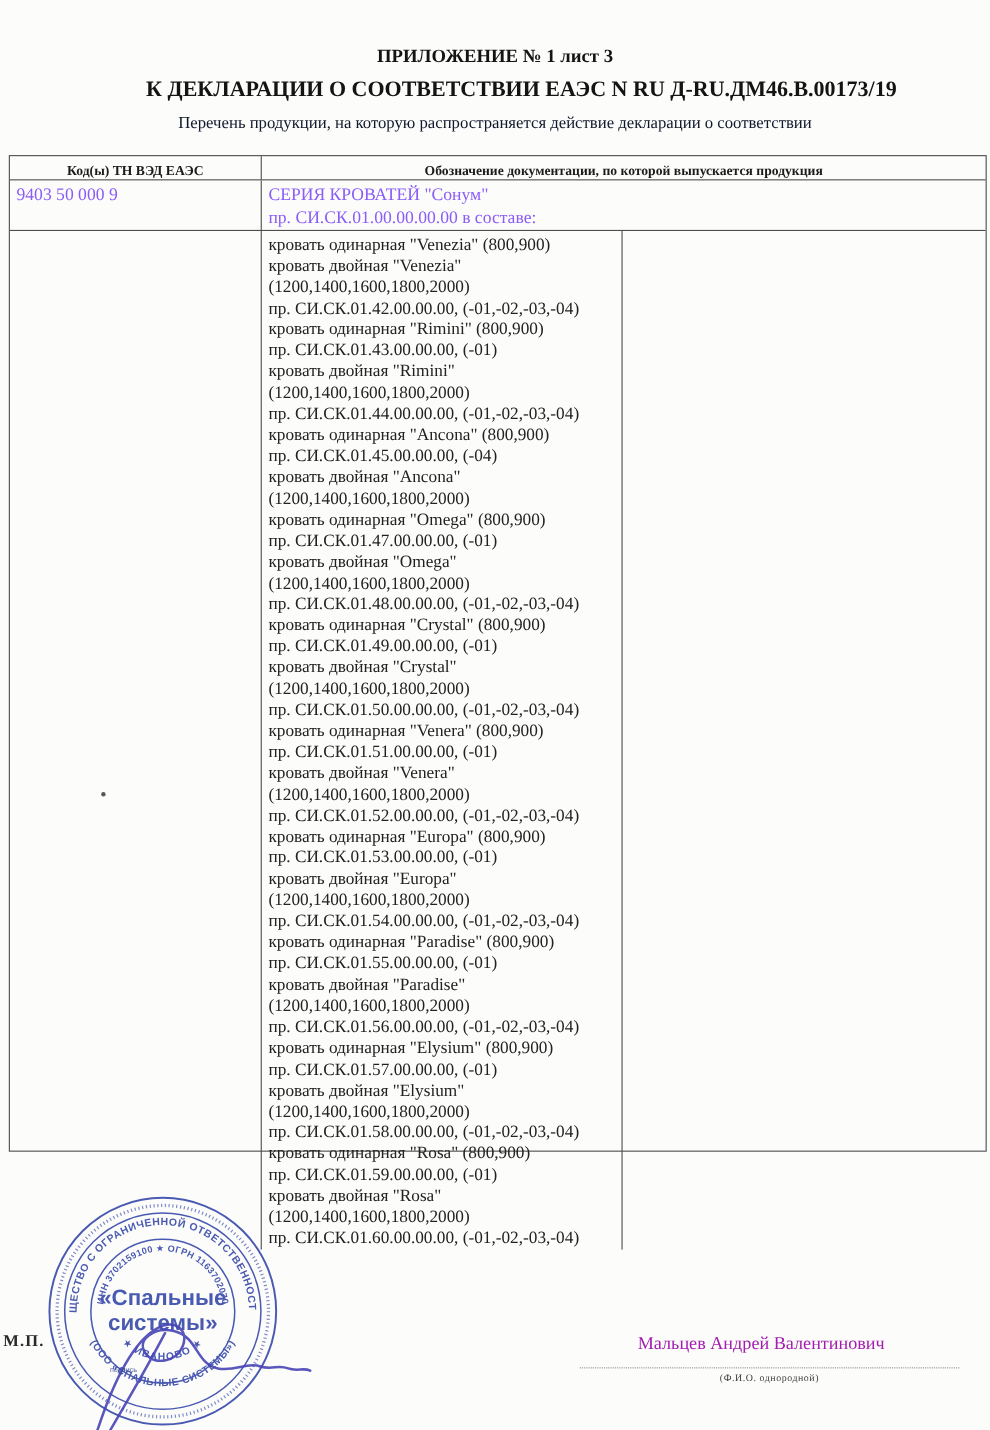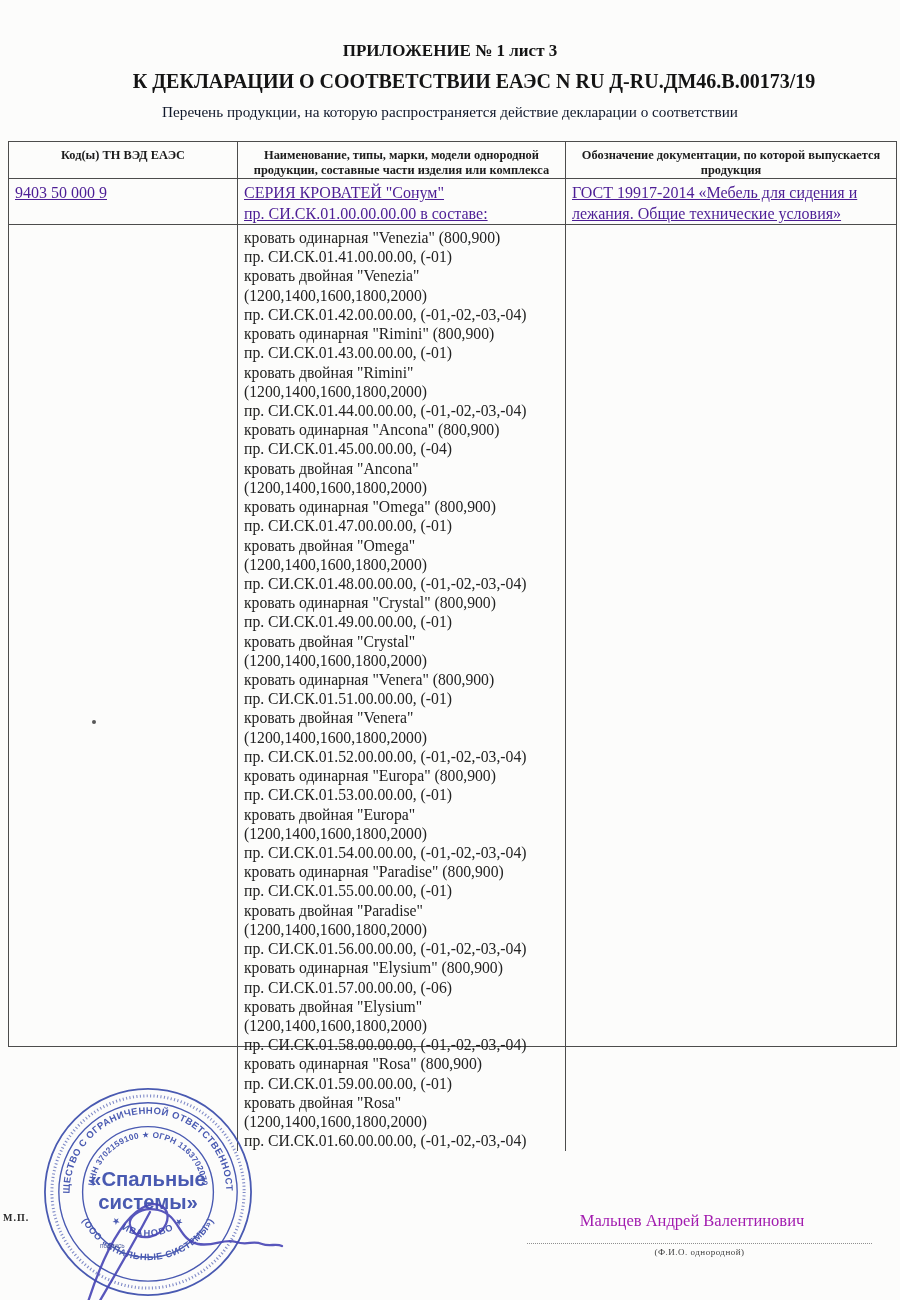--- a/index.html
+++ b/index.html
@@ -18,28 +18,28 @@
     position:absolute;left:8px;top:125px;width:889px;height:906px;
     border:1.2px solid #4c4c4c;box-sizing:border-box;display:flex;flex-direction:column;margin-top:16px;
   }
   .trow{display:flex;box-sizing:border-box;width:100%;}
   .cell{box-sizing:border-box;border-right:1.2px solid #4c4c4c;overflow:hidden;}
   .cell:last-child{border-right:none;}
   .c1{width:229px;} .c2{width:328px;} .c3{flex:1;}
   .thead{height:53px;border-bottom:1.2px solid #4c4c4c;}
   .thead .cell{font-weight:bold;font-size:12.4px;line-height:15px;text-align:center;padding:6px 10px 0;color:#1b1b1b;}
   .r1{height:47px;border-bottom:1.2px solid #4c4c4c;}
-  .r1 .cell{font-size:16px;line-height:21px;padding:3px 6px 0;color:#4c1d95;text-decoration:underline;}
+  .r1 .cell{font-size:16px;line-height:21px;padding:3px 6px 0;color:#8b5cf6;}
   .r2{flex:1;}
   .r2 .cell{padding:3px 6px 0;}
   .lines > div{white-space:nowrap;}
   .plist{font-size:15.7px;line-height:19.22px;color:#222;}
   .dot{position:absolute;left:92px;top:720px;width:4px;height:4px;border-radius:50%;background:#3a3a3a;opacity:.85;}
 
-  .mp{position:absolute;left:3px;top:1212px;font-size:10px;font-weight:bold;color:#2a2a2a;letter-spacing:1px;}
+  .mp{position:absolute;left:3px;top:1212px;font-size:15px;font-weight:bold;color:#2a2a2a;letter-spacing:1px;}
   .applicant{position:absolute;left:512px;top:1211px;width:360px;text-align:center;font-size:16.5px;color:#a21caf;}
   .fio-line{position:absolute;left:527px;top:1243px;width:345px;border-top:1.4px dotted #8f8f8f;}
   .fio-cap{position:absolute;left:527px;top:1247px;width:345px;text-align:center;font-size:9px;color:#3d3d3d;letter-spacing:.5px;}
 
   .stamp{position:absolute;left:22px;top:1082px;width:252px;height:218px;opacity:.95;}
   .sig{position:absolute;left:75px;top:1190px;width:230px;height:110px;}
   .seal-text{font-family:"Liberation Sans","DejaVu Sans",sans-serif;font-weight:bold;fill:#4052ae;}
   .seal-center{font-family:"Liberation Sans","DejaVu Sans",sans-serif;font-weight:bold;fill:#4052ae;}
   .sig-cap{position:absolute;left:100px;top:1242px;font-size:6.5px;color:#31418f;opacity:.85;font-family:"Liberation Sans",sans-serif;}
 </style>
@@ -48,39 +48,33 @@
 
 <div class="page">
 
   <div class="hdr t2">ПРИЛОЖЕНИЕ № 1 лист 3</div>
   <div class="hdr t3">К ДЕКЛАРАЦИИ О СООТВЕТСТВИИ ЕАЭС N RU Д-RU.ДМ46.В.00173/19</div>
   <div class="sub">Перечень продукции, на которую распространяется действие декларации о соответствии</div>
 
   <div class="tbl">
     <div class="trow thead">
       <div class="cell c1">Код(ы) ТН ВЭД ЕАЭС</div>
-      <div class="cell c2">Наименование, типы, марки, модели однородной продукции, составные части изделия или комплекса</div>
       <div class="cell c3">Обозначение документации, по которой выпускается продукция</div>
     </div>
     <div class="trow r1">
       <div class="cell c1">9403 50 000 9</div>
       <div class="cell c2 lines">
           <div>СЕРИЯ КРОВАТЕЙ "Сонум"</div>
           <div>пр. СИ.СК.01.00.00.00.00 в составе:</div>
         </div>
-      <div class="cell c3 lines">
-          <div>ГОСТ 19917-2014 «Мебель для сидения и</div>
-          <div>лежания. Общие технические условия»</div>
-        </div>
     </div>
     <div class="trow r2">
       <div class="cell c1"></div>
       <div class="cell c2 lines plist">
           <div>кровать одинарная "Venezia" (800,900)</div>
-          <div>пр. СИ.СК.01.41.00.00.00, (-01)</div>
           <div>кровать двойная "Venezia"</div>
           <div>(1200,1400,1600,1800,2000)</div>
           <div>пр. СИ.СК.01.42.00.00.00, (-01,-02,-03,-04)</div>
           <div>кровать одинарная "Rimini" (800,900)</div>
           <div>пр. СИ.СК.01.43.00.00.00, (-01)</div>
           <div>кровать двойная "Rimini"</div>
           <div>(1200,1400,1600,1800,2000)</div>
           <div>пр. СИ.СК.01.44.00.00.00, (-01,-02,-03,-04)</div>
           <div>кровать одинарная "Ancona" (800,900)</div>
           <div>пр. СИ.СК.01.45.00.00.00, (-04)</div>
@@ -88,37 +82,38 @@
           <div>(1200,1400,1600,1800,2000)</div>
           <div>кровать одинарная "Omega" (800,900)</div>
           <div>пр. СИ.СК.01.47.00.00.00, (-01)</div>
           <div>кровать двойная "Omega"</div>
           <div>(1200,1400,1600,1800,2000)</div>
           <div>пр. СИ.СК.01.48.00.00.00, (-01,-02,-03,-04)</div>
           <div>кровать одинарная "Crystal" (800,900)</div>
           <div>пр. СИ.СК.01.49.00.00.00, (-01)</div>
           <div>кровать двойная "Crystal"</div>
           <div>(1200,1400,1600,1800,2000)</div>
+          <div>пр. СИ.СК.01.50.00.00.00, (-01,-02,-03,-04)</div>
           <div>кровать одинарная "Venera" (800,900)</div>
           <div>пр. СИ.СК.01.51.00.00.00, (-01)</div>
           <div>кровать двойная "Venera"</div>
           <div>(1200,1400,1600,1800,2000)</div>
           <div>пр. СИ.СК.01.52.00.00.00, (-01,-02,-03,-04)</div>
           <div>кровать одинарная "Europa" (800,900)</div>
           <div>пр. СИ.СК.01.53.00.00.00, (-01)</div>
           <div>кровать двойная "Europa"</div>
           <div>(1200,1400,1600,1800,2000)</div>
           <div>пр. СИ.СК.01.54.00.00.00, (-01,-02,-03,-04)</div>
           <div>кровать одинарная "Paradise" (800,900)</div>
           <div>пр. СИ.СК.01.55.00.00.00, (-01)</div>
           <div>кровать двойная "Paradise"</div>
           <div>(1200,1400,1600,1800,2000)</div>
           <div>пр. СИ.СК.01.56.00.00.00, (-01,-02,-03,-04)</div>
           <div>кровать одинарная "Elysium" (800,900)</div>
-          <div>пр. СИ.СК.01.57.00.00.00, (-06)</div>
+          <div>пр. СИ.СК.01.57.00.00.00, (-01)</div>
           <div>кровать двойная "Elysium"</div>
           <div>(1200,1400,1600,1800,2000)</div>
           <div>пр. СИ.СК.01.58.00.00.00, (-01,-02,-03,-04)</div>
           <div>кровать одинарная "Rosa" (800,900)</div>
           <div>пр. СИ.СК.01.59.00.00.00, (-01)</div>
           <div>кровать двойная "Rosa"</div>
           <div>(1200,1400,1600,1800,2000)</div>
           <div>пр. СИ.СК.01.60.00.00.00, (-01,-02,-03,-04)</div>
         </div>
       <div class="cell c3"></div>

